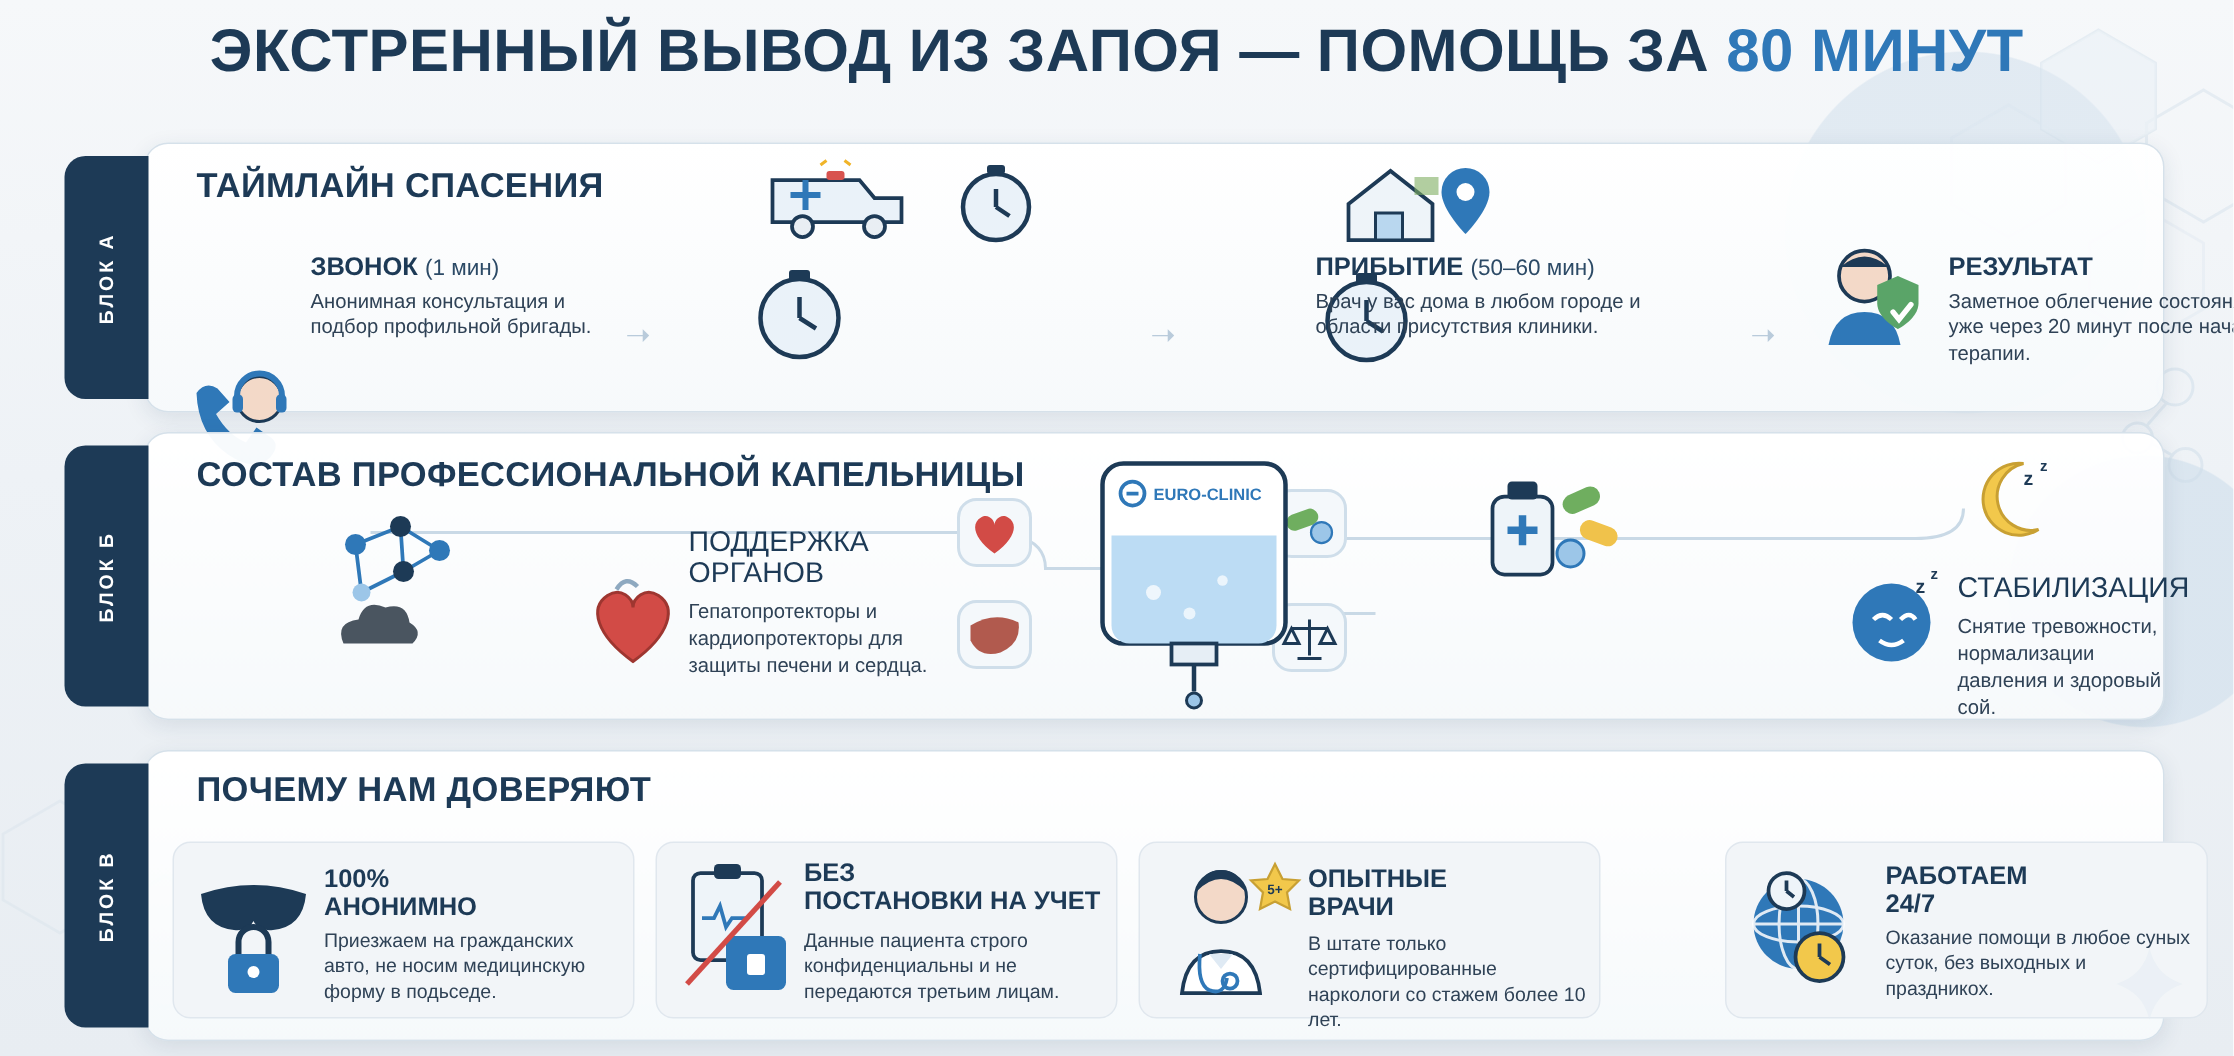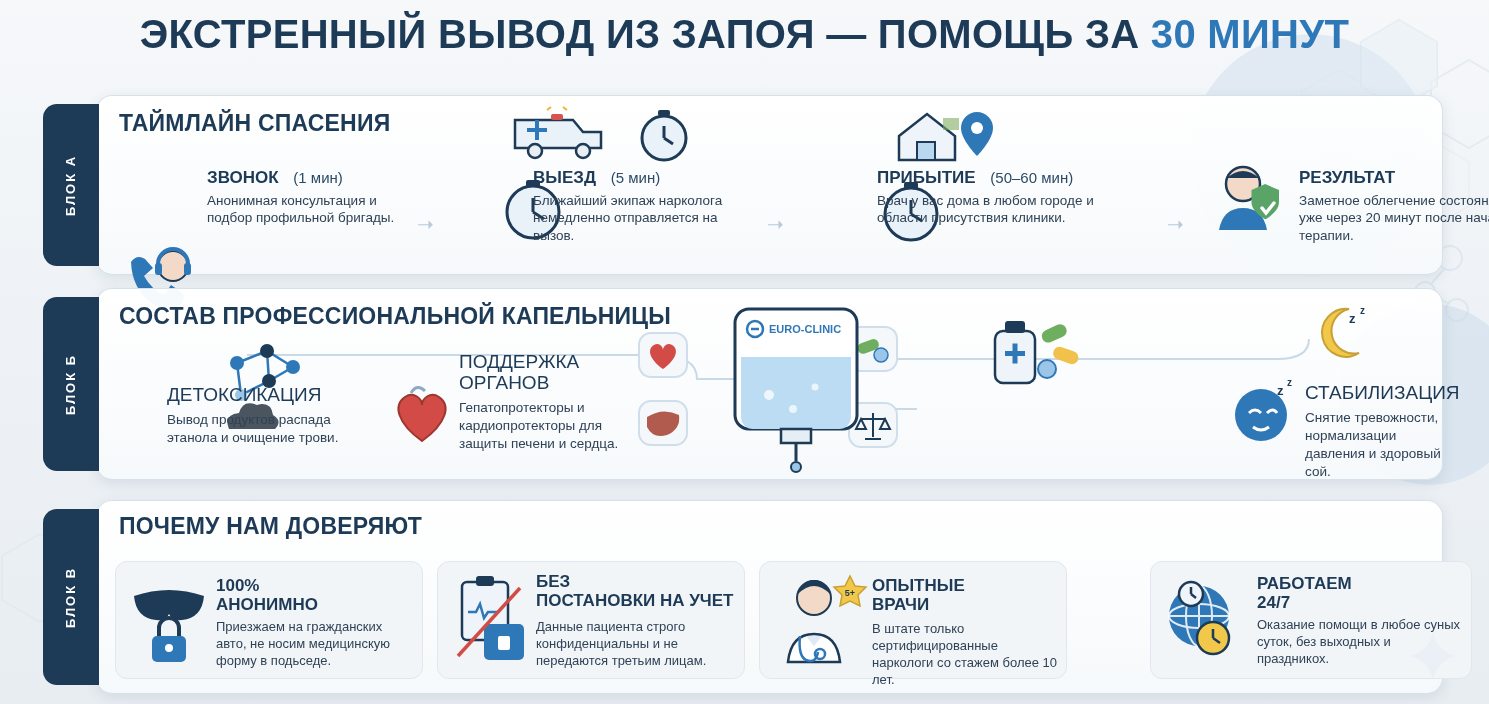--- a/index.html
+++ b/index.html
@@ -66,39 +66,40 @@
   .tab span {
     transform: rotate(-90deg);
     white-space: nowrap;
   }
   .block-title {
     position: absolute;
     font-size: 23px;
     font-weight: 700;
     color: #1d3a56;
     letter-spacing: .2px;
+    margin-left: 12px;
   }
 
   
   #blockA { left: 96px; top: 95px; width: 1345px; height: 178px; }
   #blockA .tab { height: 162px; }
   #blockA .block-title { left: 22px; top: 14px; }
 
   .stepA {
     position: absolute;
     top: 72px;
   }
   .stepA .head {
     font-size: 17px;
     font-weight: 700;
     color: #1d3a56;
     line-height: 1.15;
     margin-bottom: 4px;
   }
-  .stepA .head .norm { font-weight: 400; font-size: 15px; color: #2c4a66; margin-left: 10px;}
+  .stepA .head .norm { font-weight: 400; font-size: 15px; color: #2c4a66;}
   .stepA .body {
     font-size: 13.5px;
     color: #2f4256;
     line-height: 1.32;
     max-width: 200px;
   }
   .arrow {
     position: absolute;
     color: #b9cbdb;
     font-size: 20px;
@@ -179,21 +180,21 @@
   <svg class="bg-hex" style="top:230px;right:4px;width:90px;height:130px" viewBox="0 0 90 130">
     <g stroke="#cfdeea" stroke-width="2" fill="none">
       <circle cx="55" cy="28" r="12"></circle>
         <circle cx="30" cy="62" r="10"></circle>
         <circle cx="62" cy="80" r="11"></circle>
       <path d="M50 38 L36 54 M40 66 L54 74"></path>
     </g>
   </svg>
 
   <div class="title">
-    <span>ЭКСТРЕННЫЙ ВЫВОД ИЗ ЗАПОЯ — ПОМОЩЬ ЗА </span><span class="accent">30 МИНУТ</span>
+    <span>ЭКСТРЕННЫЙ ВЫВОД ИЗ ЗАПОЯ — ПОМОЩЬ ЗА </span><span class="accent">80 МИНУТ</span>
   </div>
 
   <div class="block" id="blockA">
     <div class="tab">
         <span>БЛОК А</span>
       </div>
     <div class="block-title">ТАЙМЛАЙН СПАСЕНИЯ</div>
 
     <div class="svgwrap" style="left:22px;top:150px;width:80px;height:70px">
       <svg viewBox="0 0 80 70" width="80" height="70">
@@ -227,24 +228,20 @@
           <rect x="25" y="6" width="12" height="6" rx="2" fill="#1d3a56"></rect>
           <path d="M31 34 v-12 M31 34 l9 6" stroke="#1d3a56" stroke-width="3" fill="none"></path>
         </svg>
     </div>
     <div class="svgwrap" style="left:400px;top:76px;width:72px;height:72px">
       <svg viewBox="0 0 72 72" width="72" height="72">
           <circle cx="36" cy="40" r="26" fill="#eaf2f9" stroke="#1d3a56" stroke-width="3"></circle>
           <rect x="29" y="8" width="14" height="7" rx="2" fill="#1d3a56"></rect>
           <path d="M36 40 v-14 M36 40 l11 7" stroke="#1d3a56" stroke-width="3" fill="none"></path>
         </svg>
-    </div>
-    <div class="stepA" style="left:436px;width:225px;">
-      <div class="head"><span>ВЫЕЗД</span> <span class="norm">(5 мин)</span></div>
-      <div class="body" style="max-width:230px">Ближайший экипаж нарколога немедленно отправляется на вызов.</div>
     </div>
     <div class="arrow" style="left:670px;top:118px;">➝</div>
 
     <div class="svgwrap" style="left:784px;top:6px;width:130px;height:66px">
       <svg viewBox="0 0 130 66" width="130" height="66">
         <path d="M18 34 L46 12 L74 34 v24 H18 z" fill="#eef4f9" stroke="#1d3a56" stroke-width="2.5"></path>
         <rect x="36" y="40" width="18" height="18" fill="#b9d7ef" stroke="#1d3a56" stroke-width="2"></rect>
         <path d="M62 16 h16 v12 h-16z" fill="#7fae60" opacity=".6"></path>
         <path d="M96 10 a16 16 0 0 1 16 16 c0 12 -16 28 -16 28 s-16 -16 -16 -28 a16 16 0 0 1 16 -16z" fill="#2f78b8"></path>
         <circle cx="96" cy="26" r="6" fill="#ffffff"></circle>
@@ -297,24 +294,20 @@
         <g stroke="#2f78b8" stroke-width="2.5" fill="none">
           <path d="M30 30 L60 18 L86 34 M30 30 L34 62 M60 18 L62 48 M86 34 L62 48 M34 62 L62 48"></path>
         </g>
         <circle cx="30" cy="30" r="7" fill="#2f78b8"></circle>
           <circle cx="60" cy="18" r="7" fill="#1d3a56"></circle>
         <circle cx="86" cy="34" r="7" fill="#2f78b8"></circle>
           <circle cx="34" cy="62" r="6" fill="#9cc6e8"></circle>
         <circle cx="62" cy="48" r="7" fill="#1d3a56"></circle>
         <path d="M22 96 q-6 -14 10 -16 q4 -14 18 -8 q14 -4 16 10 q10 6 2 14z" fill="#4a5560"></path>
       </svg>
-    </div>
-    <div class="itemB" style="left:70px;top:96px;">
-      <div class="head">ДЕТОКСИКАЦИЯ</div>
-      <div class="body" style="max-width:175px">Вывод продуктов распада этанола и очищение трови.</div>
     </div>
 
     <div class="svgwrap" style="left:290px;top:90px;width:70px;height:70px">
       <svg viewBox="0 0 70 70" width="70" height="70">
         <path d="M35 62 C10 44 6 26 18 18 C27 12 35 20 35 26 C35 20 43 12 52 18 C64 26 60 44 35 62z" fill="#d24b46" stroke="#9e3630" stroke-width="2"></path>
         <path d="M24 14 q6 -10 14 -2" stroke="#8ea9c0" stroke-width="3" fill="none"></path>
       </svg>
     </div>
     <div class="itemB" style="left:362px;top:63px;">
       <div class="head" style="white-space:pre-line">ПОДДЕРЖКА

